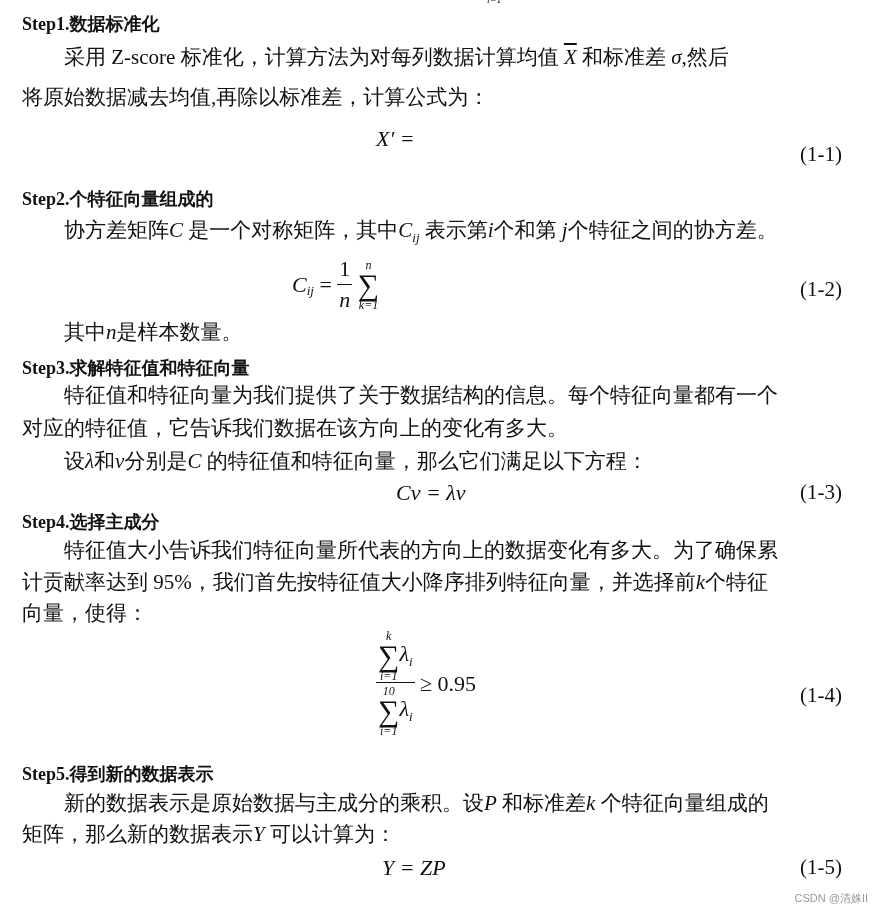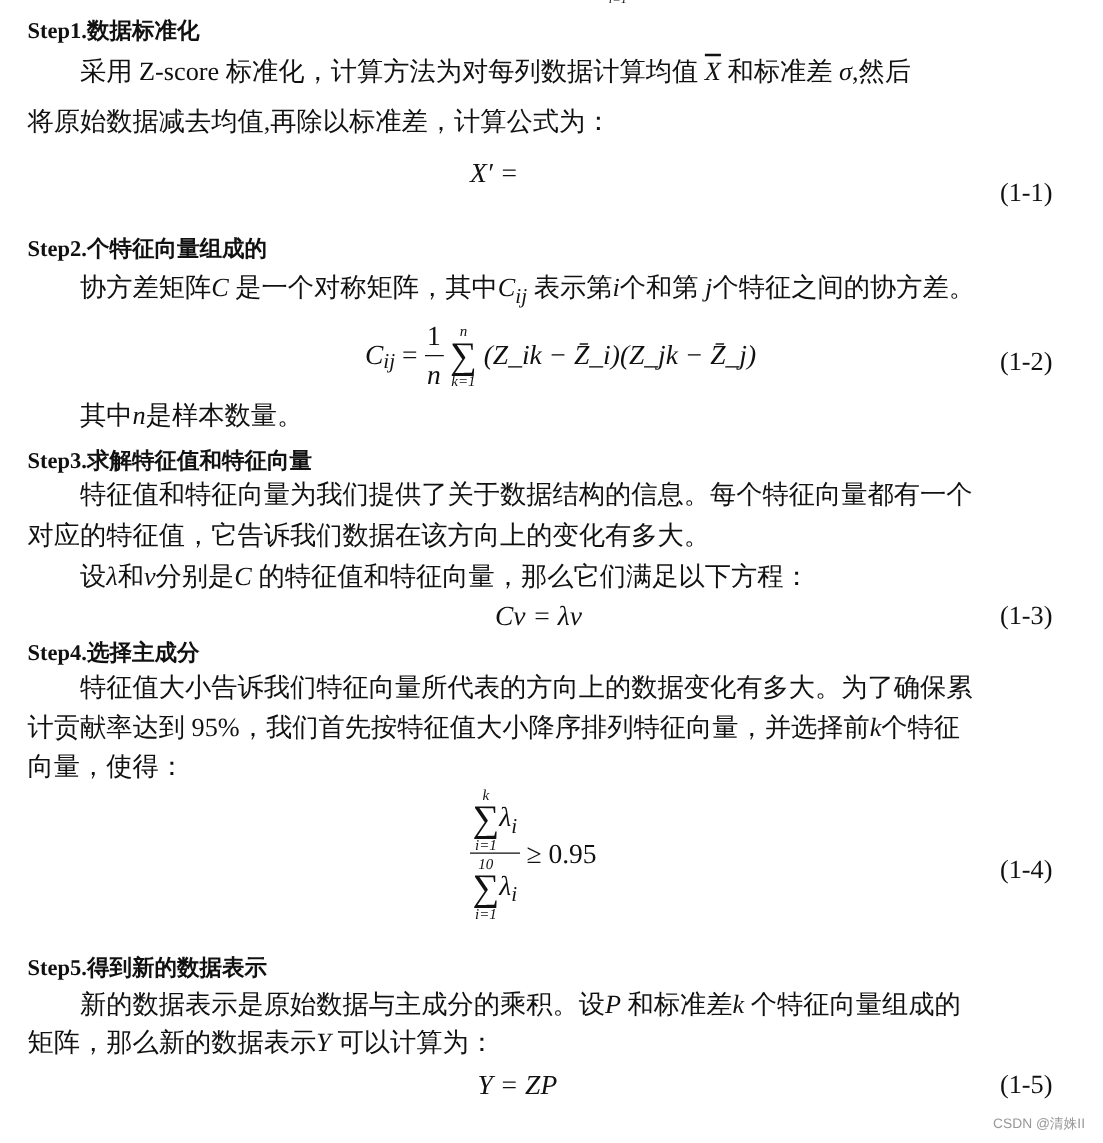--- a/index.html
+++ b/index.html
@@ -7,21 +7,21 @@
          font-family:"Liberation Serif","DejaVu Serif",serif; color:#111; font-size:21px; }
   .abs { position:absolute; white-space:nowrap; }
   .h { font-weight:bold; font-size:18px; left:22px; }
   .p { left:22px; font-size:21px; line-height:21px; }
   .it { font-style:italic; }
   .eqno { left:800px; font-size:21px; }
   .frac { display:inline-block; vertical-align:middle; text-align:center; }
   .frac .num { display:block; border-bottom:1.3px solid #111; padding:0 2px 2px; }
   .frac .den { display:block; padding-top:2px; }
   .ov { text-decoration:overline; }
-  .sub { font-size:17px; vertical-align:-5px; font-style:italic; }
+  .sub { font-size:13px; vertical-align:-5px; font-style:italic; }
   .sig { display:inline-block; text-align:center; vertical-align:middle; line-height:1; }
   .sig .top, .sig .bot { display:block; font-size:12px; font-style:italic; }
   .sig .s { display:block; font-size:30px; line-height:28px; }
   .watermark { right:14px; bottom:8px; font-family:"Liberation Sans","DejaVu Sans",sans-serif;
                font-size:11px; color:#999; }
   .topfrag { left:487px; top:-6px; font-size:10px; font-style:italic; }
 </style>
 </head>
 <body>
 
@@ -45,21 +45,20 @@
   <span>协方差矩阵</span><span class="it">C</span>
   <span>是一个对称矩阵，其中</span><span class="it">C</span><span class="sub">ij</span>
   <span>表示第</span><span class="it">i</span><span>个和第</span>
   <span class="it">j</span><span>个特征之间的协方差。</span>
 </div>
 <div class="abs" style="left:292px;top:256px;font-size:22px">
   <span class="it" style="vertical-align:middle">C</span><span class="sub">ij</span>
   <span style="vertical-align:middle">=</span>
   <span class="frac"><span class="num">1</span><span class="den it">n</span></span>
   <span class="sig"><span class="top">n</span><span class="s">∑</span><span class="bot">k=1</span></span>
-  <span class="it" style="vertical-align:middle">(Z_ik − Z̄_i)(Z_jk − Z̄_j)</span>
 </div>
 <div class="abs eqno" style="top:277px">(1-2)</div>
 <div class="abs p" style="left:64px;top:322px">
   <span>其中</span><span class="it">n</span><span>是样本数量。</span>
 </div>
 
 <div class="abs h" style="top:356px">Step3.求解特征值和特征向量</div>
 <div class="abs p" style="left:64px;top:385px">特征值和特征向量为我们提供了关于数据结构的信息。每个特征向量都有一个</div>
 <div class="abs p" style="top:418px">对应的特征值，它告诉我们数据在该方向上的变化有多大。</div>
 <div class="abs p" style="left:64px;top:451px">

